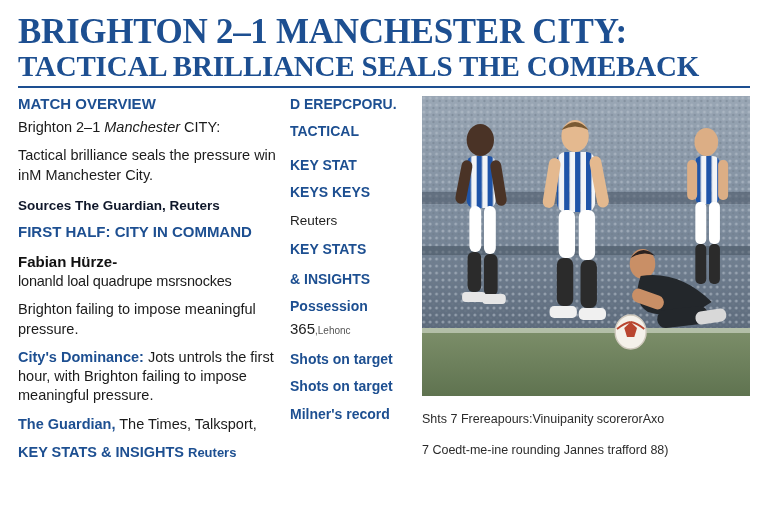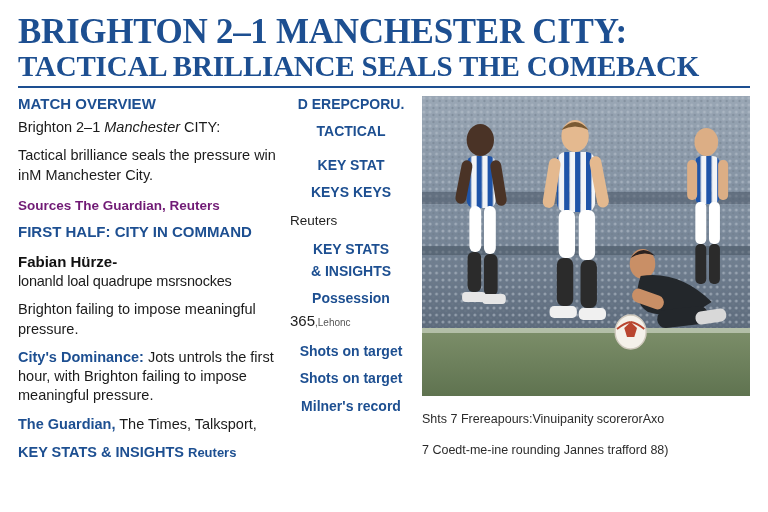--- a/index.html
+++ b/index.html
@@ -66,21 +66,21 @@
     line-height: 1.1;
   }
   p.body {
     font-size: 14.5px;
     line-height: 1.33;
     margin: 0 0 9px 0;
     color: #1b1b1b;
   }
   .ital { font-style: italic; }
   .src {
-    color: #701a75;
+    color: #0f172a;
     font-weight: bold;
     font-size: 13.5px;
     margin: 12px 0 10px 0;
     line-height: 1.3;
   }
   .lead {
     color: #1d4f91;
     font-weight: bold;
   }
   .blur-text {
@@ -95,21 +95,20 @@
     margin: 12px 0 2px 0;
   }
 
   
   .c2-head {
     color: #1d4f91;
     font-weight: bold;
     font-size: 14px;
     line-height: 1.25;
     margin: 0 0 10px 0;
-    text-align: center;
   }
   .c2-plain {
     color: #222;
     font-size: 13.5px;
     margin: 0 0 12px 0;
     line-height: 1.3;
   }
   .c2-num {
     color: #222;
     font-size: 15px;
@@ -184,21 +183,21 @@
       </p>
     </div>
 
     <div class="col-2">
       <div class="c2-head">D  EREPCPORU.</div>
       <div class="c2-head">TACTICAL</div>
       <div class="c2-spacer-sm"></div>
       <div class="c2-head">KEY STAT</div>
       <div class="c2-head">KEYS KEYS</div>
       <div class="c2-plain">Reuters</div>
-      <div class="c2-head" style="margin-bottom:4px;">KEY STATS</div>
+      <div class="c2-head" style="margin-bottom:12px;">KEY STATS</div>
       <div class="c2-head">&amp; INSIGHTS</div>
       <div class="c2-head" style="margin-bottom:4px;">Possession</div>
       <div class="c2-num">
         <span>365</span><span class="tiny">,Lehonc</span>
       </div>
       <div class="c2-head">Shots on target</div>
       <div class="c2-head">Shots on target</div>
       <div class="c2-head">Milner's record</div>
     </div>
 

